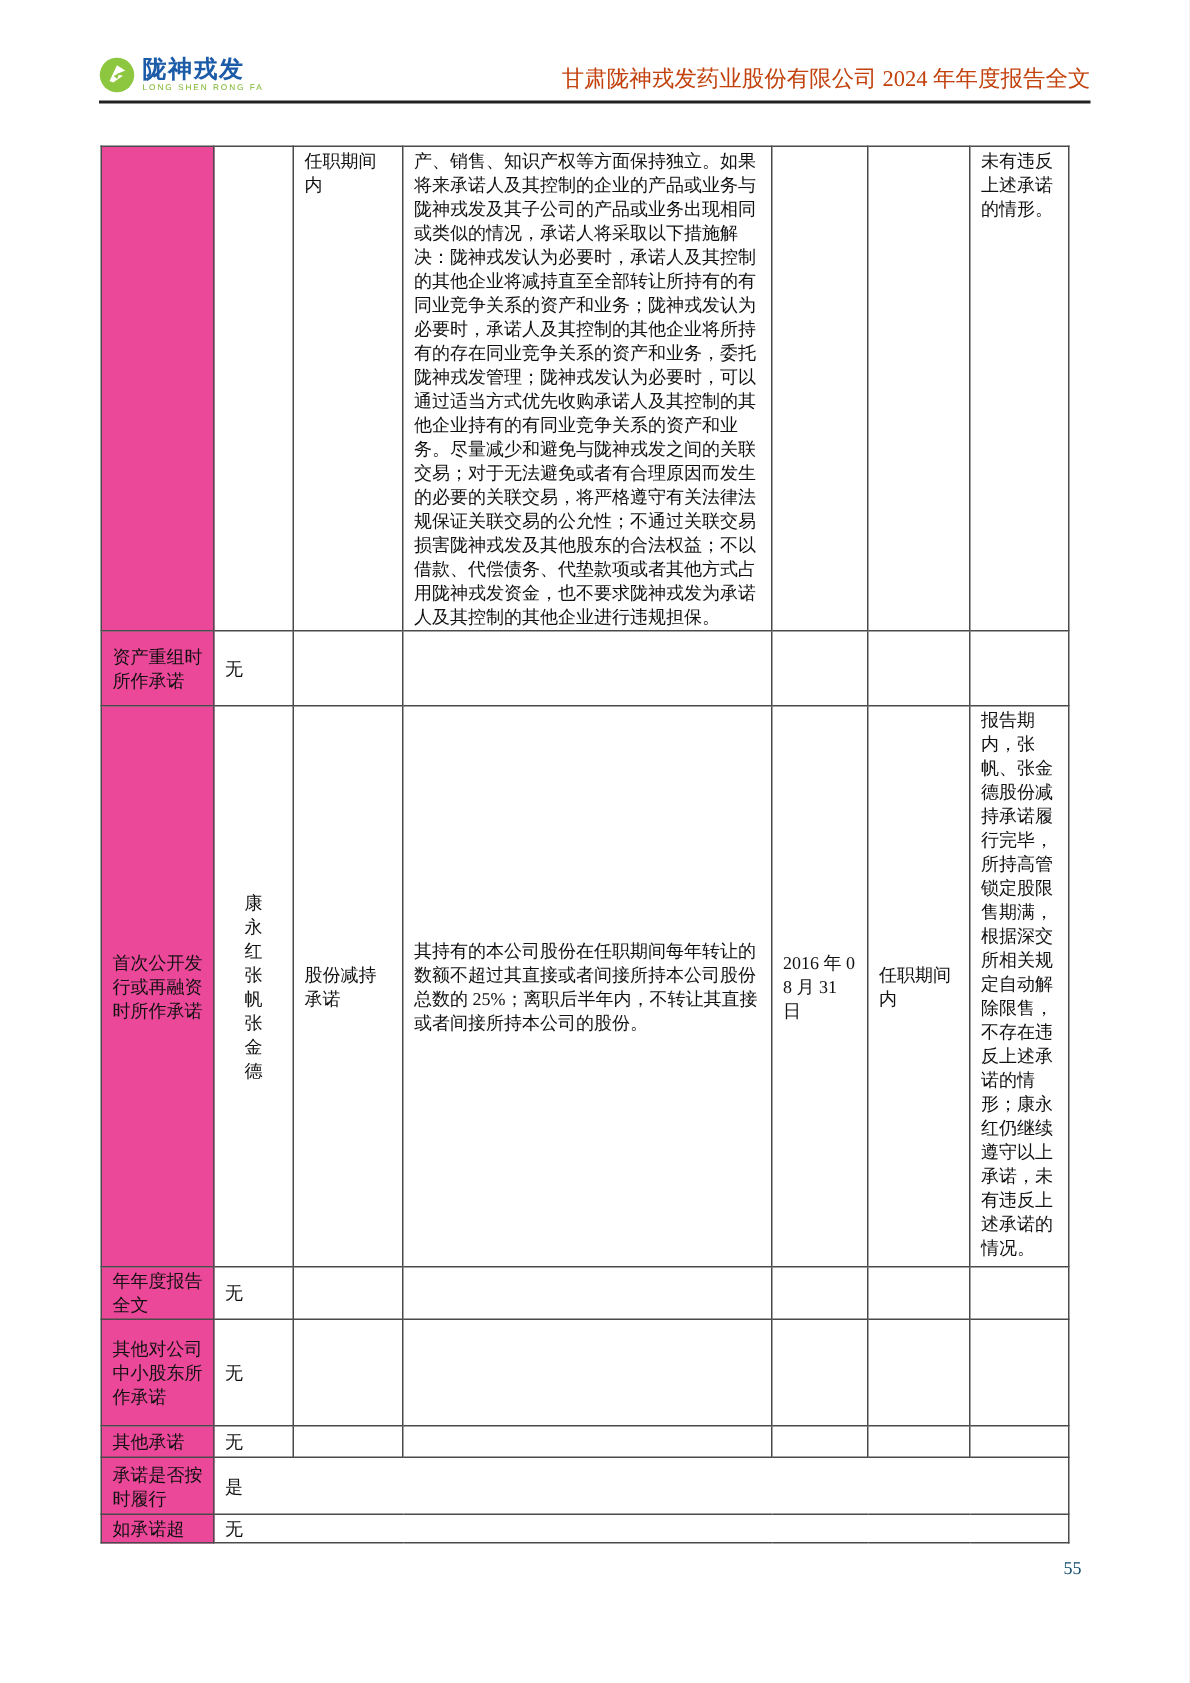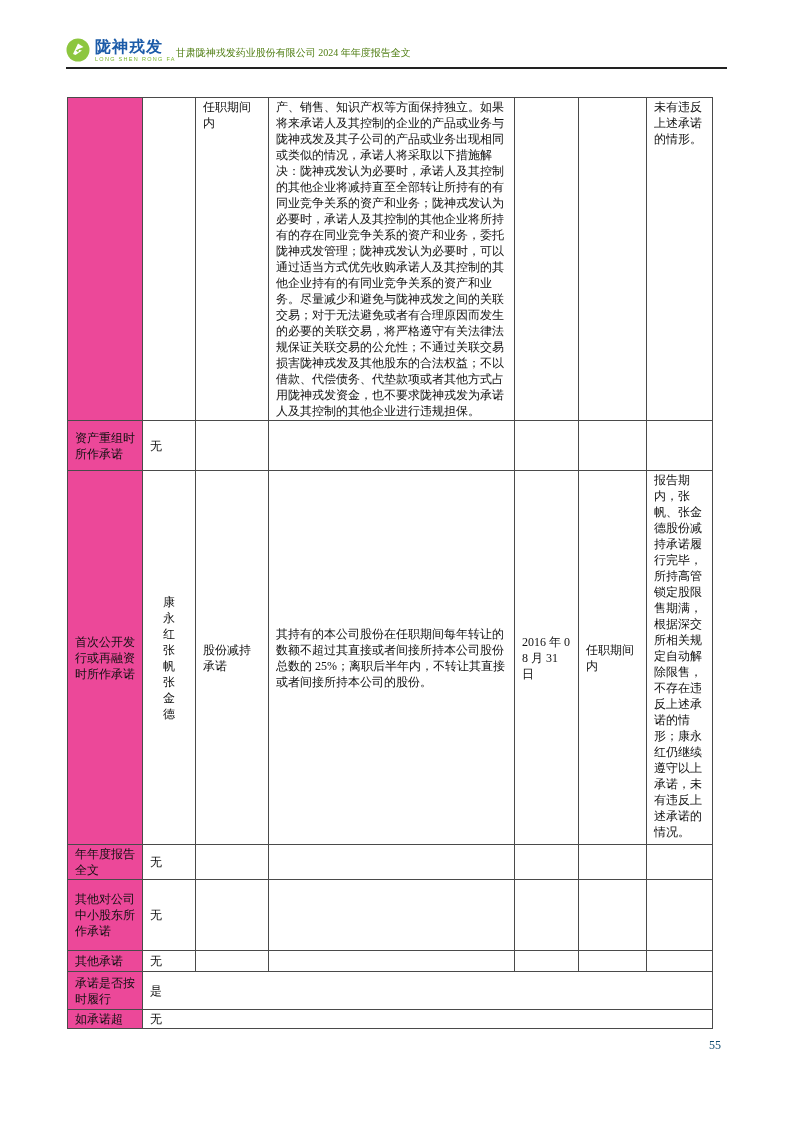--- a/index.html
+++ b/index.html
@@ -8,37 +8,37 @@
     width:793px;height:1122px;
     margin:0 auto;
     background:#ffffff;
     font-family:"Liberation Serif","DejaVu Serif",serif;
     color:#111;
     overflow:hidden;
   }
   
   .header{
     position:absolute;left:66px;top:38px;width:661px;
-    display:flex;align-items:flex-end;
+    display:flex;justify-content:space-between;align-items:flex-end;
     border-bottom:2.5px solid #222;
     padding-bottom:5px;
   }
   .logo{display:flex;align-items:center;gap:5px;}
   .logo-mark{width:24px;height:24px;flex:0 0 auto;}
   .logo-text{display:flex;flex-direction:column;}
   .logo-cn{
     font-family:"Liberation Sans","DejaVu Sans",sans-serif;
     font-size:16px;font-weight:bold;color:#1c5ba8;
     letter-spacing:1px;line-height:17px;
   }
   .logo-en{
     font-family:"Liberation Sans","DejaVu Sans",sans-serif;
     font-size:5.5px;color:#7ab52a;letter-spacing:1.3px;margin-top:1px;
   }
-  .doc-title{font-size:10px;color:#4d7c0f;white-space:nowrap;line-height:18px;}
+  .doc-title{font-size:15px;color:#c2410c;white-space:nowrap;line-height:18px;}
   
   .tbl{
     position:absolute;left:67px;top:97px;
     width:645px;
     border-collapse:collapse;table-layout:fixed;
     font-size:12px;line-height:16px;
   }
   .tbl td{
     border:1px solid #4a4a4a;
     padding:1px 7px;

